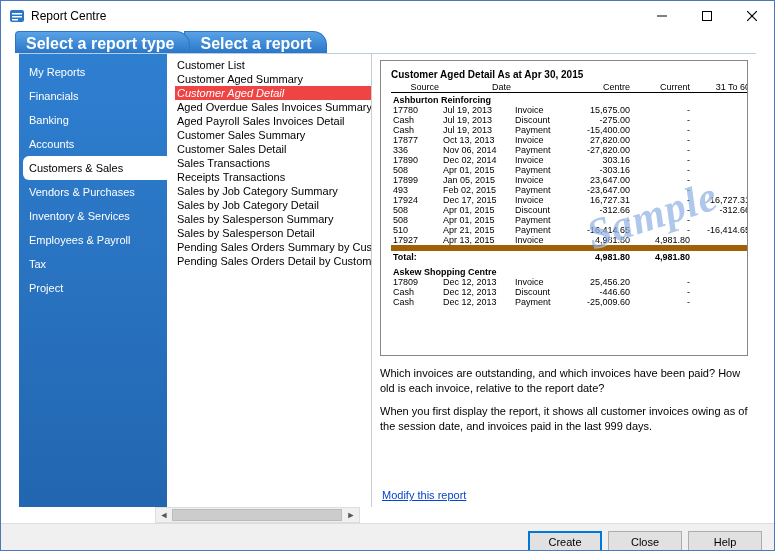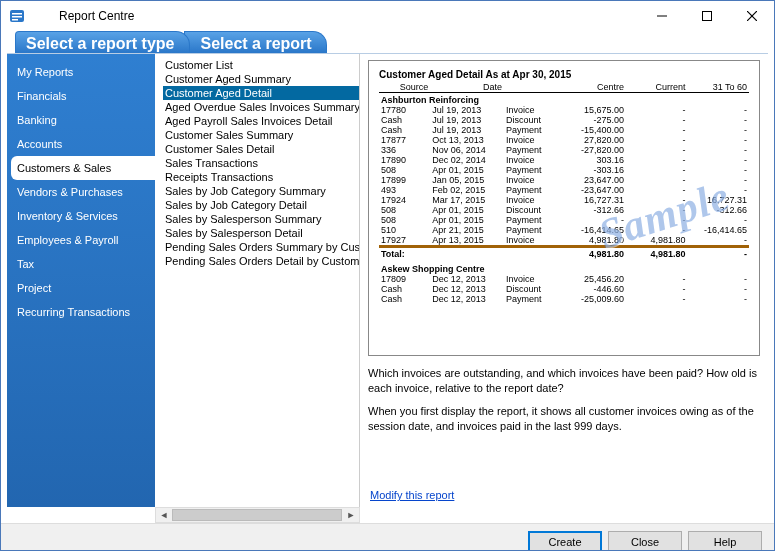--- a/index.html
+++ b/index.html
@@ -15,21 +15,20 @@
     border: 1px solid #4a78b9;
   }
   
   .titlebar {
     height: 30px;
     display: flex;
     align-items: center;
     padding: 0 0 0 8px;
     background: #fff;
     position: relative;
-    gap: 28px;
   }
   .titlebar .title {
     font-size: 12px;
     margin-left: 6px;
   }
   .winbtns {
     position: absolute;
     right: 0;
     top: 0;
     display: flex;
@@ -64,21 +63,21 @@
     border-bottom: none;
     position: relative;
   }
   .tabheaders .tabh:first-child { z-index:2; }
   .tabheaders .tabh:nth-child(2){ border-radius: 0 14px 0 0; padding-left:16px; margin-left:-10px;}
   
   .main {
     display: flex;
     height: 454px;
     border-top: 1px solid #b8cde4;
-    margin: 0 6px;
+    margin: 0 18px;
   }
   .sidebar {
     width: 148px;
     background: linear-gradient(#2f7fd1, #2266b0);
     padding-top: 6px;
     flex-shrink: 0;
   }
   .sidebar .navitem {
     color: #fff;
     font-size: 11px;
@@ -101,22 +100,23 @@
     white-space: nowrap;
     flex-shrink: 0;
   }
   .reportlist .ritem {
     font-size: 11px;
     padding: 1px 2px;
     cursor: pointer;
     color: #000;
   }
   .reportlist .ritem.selected {
-    background: #0369a1;
+    background: #ef4444;
     color: #fff;
+    font-style: italic;
   }
   .preview {
     flex: 1;
     padding: 6px 8px 0 8px;
     overflow: hidden;
     position: relative;
   }
   .previewbox {
     border: 1px solid #888;
     background: #fff;
@@ -138,21 +138,21 @@
     pointer-events: none;
     text-shadow: 1px 1px 0 rgba(255,255,255,0.5);
     font-weight: bold;
   }
   .reptitle { font-weight: bold; font-size: 10px; margin-bottom:2px;}
   .reptable { width: 100%; font-size: 9px; border-collapse: collapse; table-layout: fixed;}
   .reptable th { text-align: right; border-bottom: 1px solid #000; padding: 0 2px; font-weight: normal;}
   .reptable th.num, .reptable td.num { text-align: right; }
   .reptable td { padding: 0 2px; white-space: nowrap; overflow: hidden;}
   .reptable .section td { font-weight: bold; padding-top: 2px;}
-  .reptable .total td { border-top: 3px solid #a16207; font-weight: bold; padding-top:1px; padding-bottom:3px;}
+  .reptable .total td { border-top: 6px solid #a16207; font-weight: bold; padding-top:1px; padding-bottom:3px;}
   .desc { font-size: 11px; margin-top: 10px; line-height: 1.35; }
   .desc p { margin: 0 0 8px 0; }
   .modify {
     position: absolute;
     bottom: 6px;
     left: 10px;
   }
   .modify a { color: #0645cc; text-decoration: underline; font-size: 11px; cursor: pointer;}
   
   .hscroll {
@@ -237,21 +237,20 @@
       <div class="navitem">My Reports</div>
       <div class="navitem">Financials</div>
       <div class="navitem">Banking</div>
       <div class="navitem">Accounts</div>
       <div class="navitem active">Customers &amp; Sales</div>
       <div class="navitem">Vendors &amp; Purchases</div>
       <div class="navitem">Inventory &amp; Services</div>
       <div class="navitem">Employees &amp; Payroll</div>
       <div class="navitem">Tax</div>
       <div class="navitem">Project</div>
-      <div class="navitem">Recurring Transactions</div>
     </div>
 
   <div class="reportlist" id="reportlist">
       <div class="ritem">Customer List</div>
       <div class="ritem">Customer Aged Summary</div>
       <div class="ritem selected">Customer Aged Detail</div>
       <div class="ritem">Aged Overdue Sales Invoices Summary</div>
       <div class="ritem">Aged Payroll Sales Invoices Detail</div>
       <div class="ritem">Customer Sales Summary</div>
       <div class="ritem">Customer Sales Detail</div>
@@ -359,21 +358,21 @@
             <tr>
               <td>493</td>
               <td>Feb 02, 2015</td>
               <td>Payment</td>
               <td class="num">-23,647.00</td>
               <td class="num">-</td>
               <td class="num">-</td>
             </tr>
             <tr>
               <td>17924</td>
-              <td>Mar 17, 2015</td>
+              <td>Dec 17, 2015</td>
               <td>Invoice</td>
               <td class="num">16,727.31</td>
               <td class="num">-</td>
               <td class="num">16,727.31</td>
             </tr>
             <tr>
               <td>508</td>
               <td>Apr 01, 2015</td>
               <td>Discount</td>
               <td class="num">-312.66</td>

